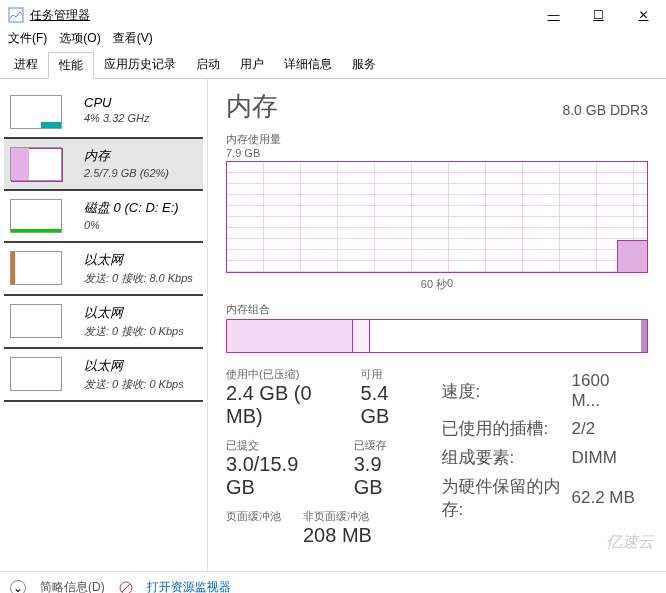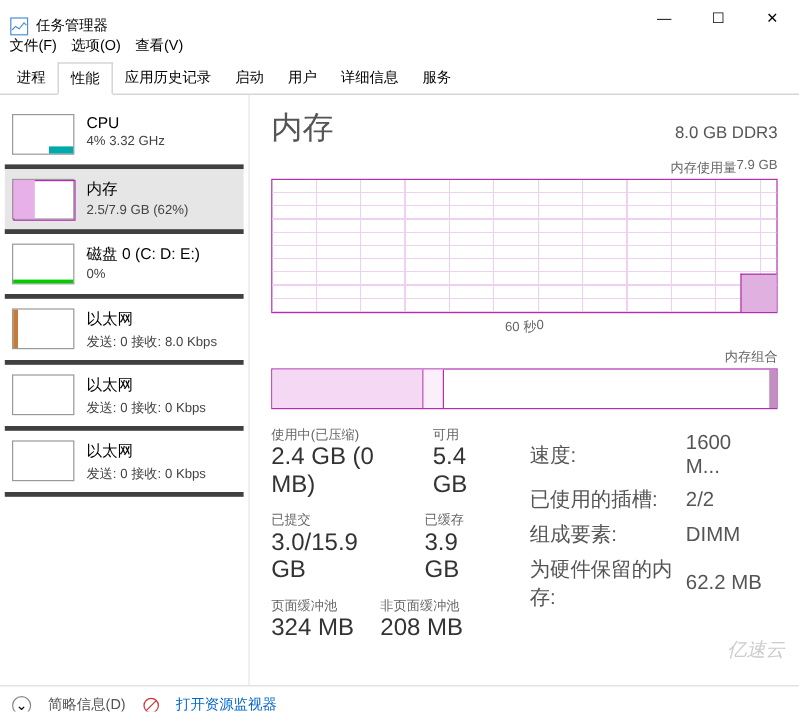--- a/index.html
+++ b/index.html
@@ -1,42 +1,42 @@
 <!DOCTYPE html>
 <html><head>
 <meta charset="utf-8">
 <style>
 * { box-sizing: border-box; margin: 0; padding: 0; font-family: "Microsoft YaHei", "Segoe UI", sans-serif; }
 body { width: 666px; height: 593px; background: #fff; overflow: hidden; font-size: 12px; color: #000; }
-.titlebar { height: 30px; display: flex; align-items: flex-end; padding: 0 0 0 8px; background: #fff; }
+.titlebar { height: 30px; display: flex; align-items: center; padding: 0 0 0 8px; background: #fff; text-decoration: underline; }
 .titlebar .app-icon { width: 16px; height: 16px; margin-right: 6px; }
 .titlebar .title { font-size: 12px; }
 .titlebar .controls { margin-left: auto; display: flex; }
 .titlebar .controls div { width: 45px; height: 30px; display: flex; align-items: center; justify-content: center; }
 .menubar { height: 22px; display: flex; align-items: flex-start; padding: 0 8px; gap: 12px; }
 .tabs { display: flex; border-bottom: 1px solid #ccc; padding: 0 4px; }
 .tab { padding: 4px 10px; font-size: 12px; cursor: pointer; }
 .tab.active { border: 1px solid #ccc; border-bottom: 1px solid #fff; margin-bottom: -1px; background: #fff; }
 .content { display: flex; height: 492px; }
 .sidebar { width: 208px; border-right: 1px solid #e5e5e5; padding: 8px 4px; overflow: hidden; }
-.side-item { display: flex; align-items: flex-start; padding: 8px 6px; gap: 10px; cursor: pointer; border-bottom: 4px solid #404040; }
+.side-item { display: flex; align-items: flex-start; padding: 8px 6px; gap: 22px; cursor: pointer; border-bottom: 2px solid #404040; font-style: italic; }
 .side-item.selected { background: #e6e6e6; }
 .thumb { width: 52px; height: 34px; border: 1px solid #999; background: #fff; position: relative; flex-shrink: 0; }
 .thumb-cpu::after { content:""; position:absolute; left:0; bottom:0; width:100%; height:6px; background:linear-gradient(to right, transparent 60%, #0aa 60%);}
 .thumb-mem::before { content:""; position:absolute; left:0; top:0; width:100%; height:100%; border:1px solid #b030b0;}
 .thumb-mem::after { content:""; position:absolute; left:0; bottom:0; width:35%; height:100%; background:#e8b0e8;}
 .thumb-disk::after { content:""; position:absolute; left:0; bottom:0; width:100%; height:3px; background:#0c0;}
 .thumb-eth1::before { content:""; position:absolute; left:0; bottom:0; width:4px; height:100%; background:#c77b3a;}
 .side-text .t1 { font-size: 13px; margin-bottom: 2px; }
 .side-text .t2 { font-size: 11px; color: #444; }
 .main { flex: 1; padding: 10px 18px 0 18px; overflow: hidden; }
 .main-head { display: flex; justify-content: space-between; align-items: baseline; margin-bottom: 8px; }
 .main-title { font-size: 26px; color: #555; font-weight: 400;}
 .main-spec { font-size: 14px; color: #555; }
-.section-label { font-size: 11px; color: #666; margin-bottom: 2px; display: flex; justify-content: flex-end;}
+.section-label { font-size: 11px; color: #666; margin-bottom: 2px; display: flex; justify-content: flex-start; flex-direction: column;}
 .chart-big { height: 112px; border: 1px solid #b030b0; position: relative; background: #fff; margin-bottom: 4px; }
 .chart-big::before { content:""; position:absolute; inset:0; background:
  repeating-linear-gradient(to bottom, transparent 0, transparent 10px, #f0d0f0 10px, #f0d0f0 11px),
  repeating-linear-gradient(to right, transparent 0, transparent 36px, #f0d0f0 36px, #f0d0f0 37px);}
 .chart-big .fill { position:absolute; right:0; bottom:0; width:30px; height:32px; background:#e0b0e0; border-top:1px solid #b030b0; border-left:1px solid #b030b0;}
 .chart-axis { display:flex; justify-content:center; font-size:11px; color:#666; margin-bottom:10px;}
 .chart-small { height: 34px; border: 1px solid #b030b0; position: relative; margin-bottom: 14px;}
 .chart-small .seg1 { position:absolute; left:0; top:0; bottom:0; width:30%; background:#f4d8f4; border-right:1px solid #b030b0;}
 .chart-small .seg2 { position:absolute; left:30%; top:0; bottom:0; width:4%; background:#fbeffb; border-right:1px solid #b030b0;}
 .chart-small .seg3 { position:absolute; right:0; top:0; bottom:0; width:1.5%; background:#c090c0;}
@@ -174,21 +174,20 @@
               <div class="val">3.0/15.9 GB</div>
             </div>
           <div>
               <div class="lbl">已缓存</div>
               <div class="val">3.9 GB</div>
             </div>
         </div>
         <div class="row row2">
           <div>
               <div class="lbl">页面缓冲池</div>
-              <div class="val">324 MB</div>
             </div>
           <div>
               <div class="lbl">非页面缓冲池</div>
               <div class="val">208 MB</div>
             </div>
         </div>
       </div>
       <div class="stats-right">
         <table>
           <tbody>

